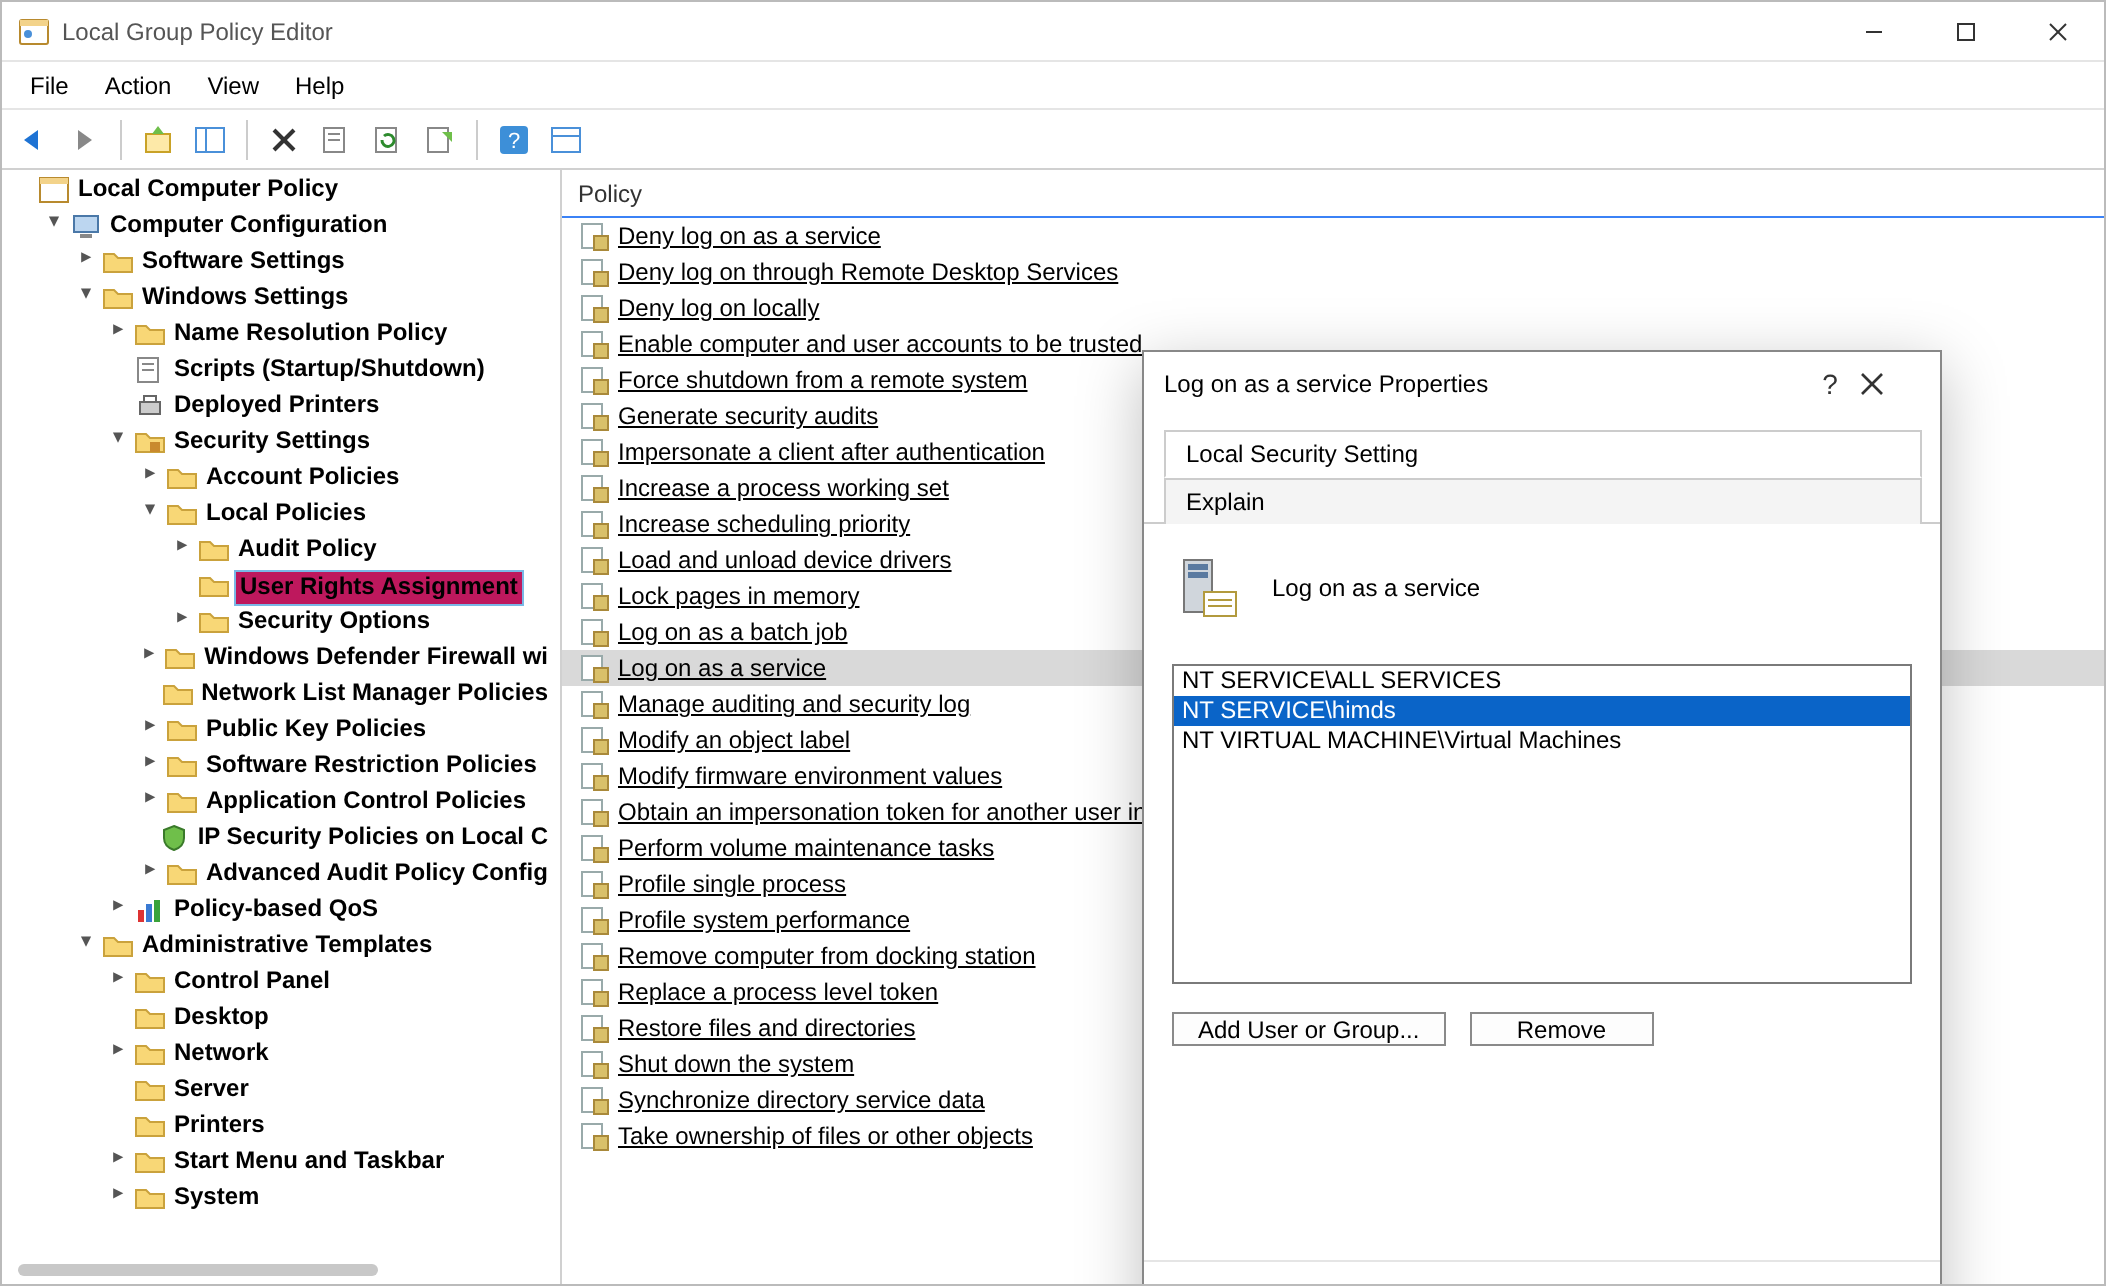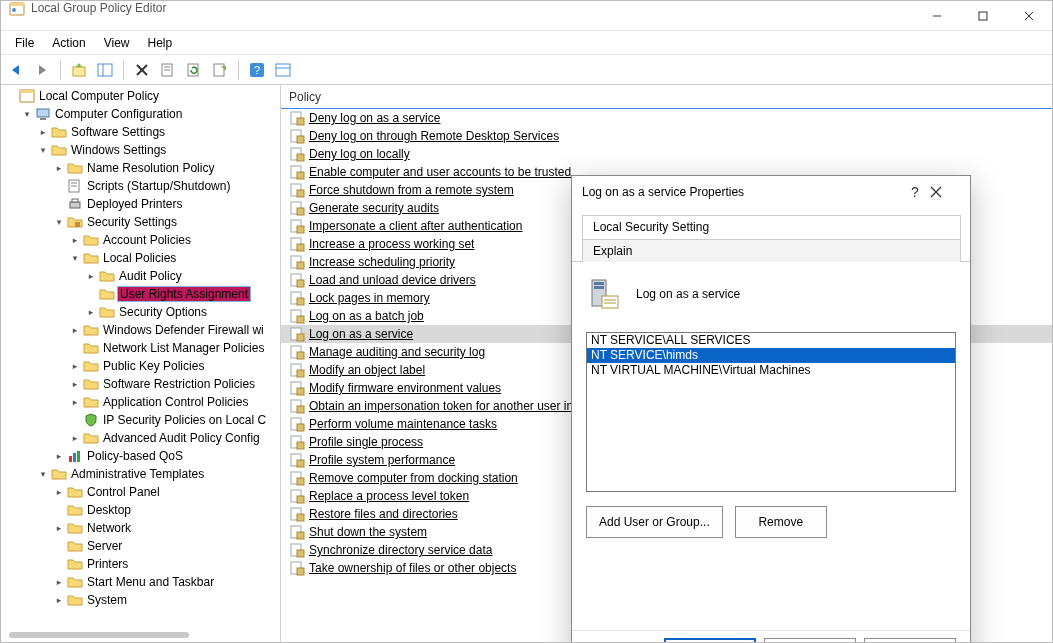--- a/index.html
+++ b/index.html
@@ -1,38 +1,38 @@
 <!DOCTYPE html>
 <html><head>
 <meta charset="utf-8">
 <style>
   * { box-sizing: border-box; font-family: "Segoe UI", Tahoma, sans-serif; }
   body { margin:0; padding:0; width:1053px; height:643px; background:#fff; color:#000; font-size:12px; overflow:hidden; }
   .window { width:100%; height:100%; border:1px solid #bbb; display:flex; flex-direction:column; background:#fff; }
-  .titlebar { height:30px; display:flex; padding:0 0 0 8px; background:#fff; border-bottom:1px solid #e5e5e5;}
+  .titlebar { height:30px; display:flex; align-items:center; padding:0 0 0 8px; background:#fff; border-bottom:1px solid #e5e5e5;}
   .titlebar .app-icon { width:16px; height:16px; margin-right:6px; }
   .titlebar .title { flex:1; font-size:12px; color:#555;}
   .win-controls { display:flex; height:100%; }
   .win-controls .wc { width:46px; display:flex; align-items:center; justify-content:center; color:#333;}
   .menubar { height:24px; display:flex; align-items:center; padding:0 6px; gap:2px; border-bottom:1px solid #e5e5e5;}
   .menubar .mi { padding:2px 8px; }
   .toolbar { height:30px; display:flex; align-items:center; padding:0 4px; gap:4px; border-bottom:1px solid #d0d0d0;}
   .toolbar .tb { width:22px; height:22px; display:flex; align-items:center; justify-content:center; border:1px solid transparent;}
   .toolbar .sep { width:1px; height:20px; background:#ccc; margin:0 3px;}
   .content { flex:1; display:flex; overflow:hidden; position:relative;}
   .tree-pane { width:280px; border-right:1px solid #d0d0d0; overflow:auto; padding:2px 0 20px 0;}
   .list-pane { flex:1; overflow:auto; padding:0;}
   .col-head { height:24px; border-bottom:1px solid #3b82f6; display:flex; align-items:center; padding-left:8px; background:#fff; font-size:12px; color:#333;}
   .list-items { padding:0;}
   .li { display:flex; align-items:center; height:18px; padding:0 0 0 8px; gap:4px; white-space:nowrap; overflow:hidden;text-decoration:underline;}
   .li.selected { background:#d9d9d9;}
   .tree ul { list-style:none; margin:0; padding-left:16px; }
   .tree > ul { padding-left:4px; }
   .tree li { white-space:nowrap; }
-  .tree .row { display:flex; align-items:center; height:18px; gap:2px; padding-right:4px;}
+  .tree .row { display:flex; height:18px; gap:2px; padding-right:4px;font-weight:bold;}
   .tree .row.selected span.lbl { background:#be185d; border:1px solid #7ab8e6; padding:0 2px;}
   .tree .tw { width:12px; display:inline-flex; justify-content:center; color:#555; font-size:9px; cursor:default;}
   .tree .sp { width:12px; display:inline-block;}
   .tree .ic { width:16px; height:16px; display:inline-flex; align-items:center; justify-content:center; }
   .lbl { padding:0 2px; }
   
   .dialog { position:absolute; left:570px; top:90px; width:400px; height:502px; background:#fff; border:1px solid #888; box-shadow:0 8px 30px rgba(0,0,0,0.25); display:flex; flex-direction:column;}
   .dlg-title { height:32px; display:flex; align-items:center; padding:0 10px; }
   .dlg-title .t { flex:1; font-size:12px;}
   .dlg-title .icn { width:30px; text-align:center; font-size:14px; color:#333;}
@@ -40,21 +40,21 @@
   .tab { padding:4px 10px; border:1px solid #ccc; border-bottom:none; background:#fff; font-size:12px; margin-right:-1px; position:relative; top:1px;}
   .tab.active { background:#fff; border-bottom:1px solid #fff; z-index:2;}
   .tab:not(.active){ background:#f4f4f4; }
   .dlg-body { flex:1; padding:14px 14px 10px 14px; display:flex; flex-direction:column;}
   .policy-row { display:flex; align-items:center; gap:14px; margin-bottom:20px;}
   .policy-icon { width:36px; height:36px; }
   .listbox { border:1px solid #7a7a7a; height:160px; overflow:auto; background:#fff; font-size:12px;}
   .listbox .opt { padding:0 4px; height:15px; line-height:15px;}
   .listbox .opt.sel { background:#0a64c8; color:#fff;}
   .btn-row { display:flex; gap:12px; margin-top:14px;}
-  .btn { min-width:92px; height:32px; border:1px solid #8a8a8a; background:#fdfdfd; font-size:12px; padding:0 12px; display:inline-flex; align-items:center; justify-content:center;}
+  .btn { min-width:92px; height:17px; border:1px solid #8a8a8a; background:#fdfdfd; font-size:12px; padding:0 12px; display:inline-flex; align-items:center; justify-content:center;}
   .dlg-footer { height:46px; display:flex; align-items:center; justify-content:flex-end; gap:8px; padding:0 14px; border-top:1px solid #e5e5e5;}
   .dlg-footer .btn.default { border:1px solid #0a64c8; box-shadow:0 0 0 1px #0a64c8 inset;}
   .dlg-footer .btn.disabled { color:#888; }
   
   svg { display:block; }
   .tree-pane { position:relative; }
   .tree-scroll-shadow { position:absolute; left:8px; bottom:4px; width:180px; height:6px; background:#c8c8c8; border-radius:3px;}
 </style>
 </head>
 <body>

